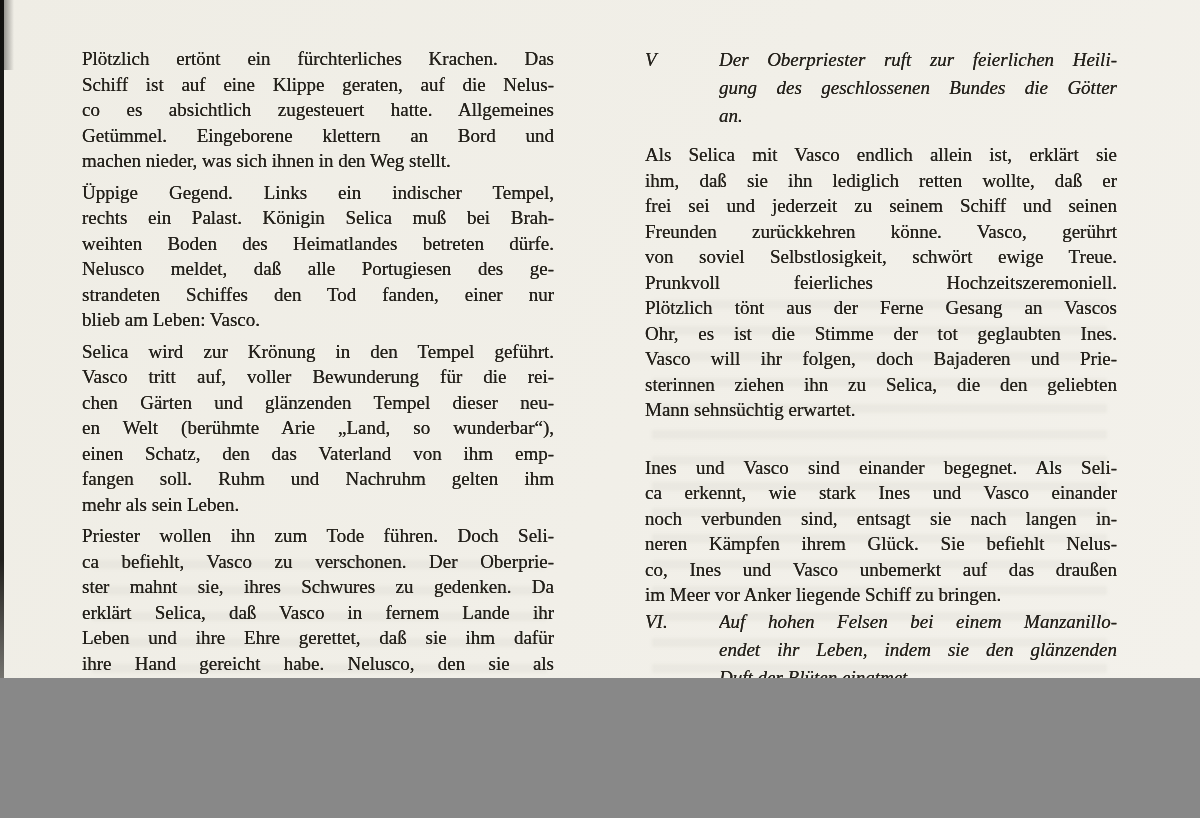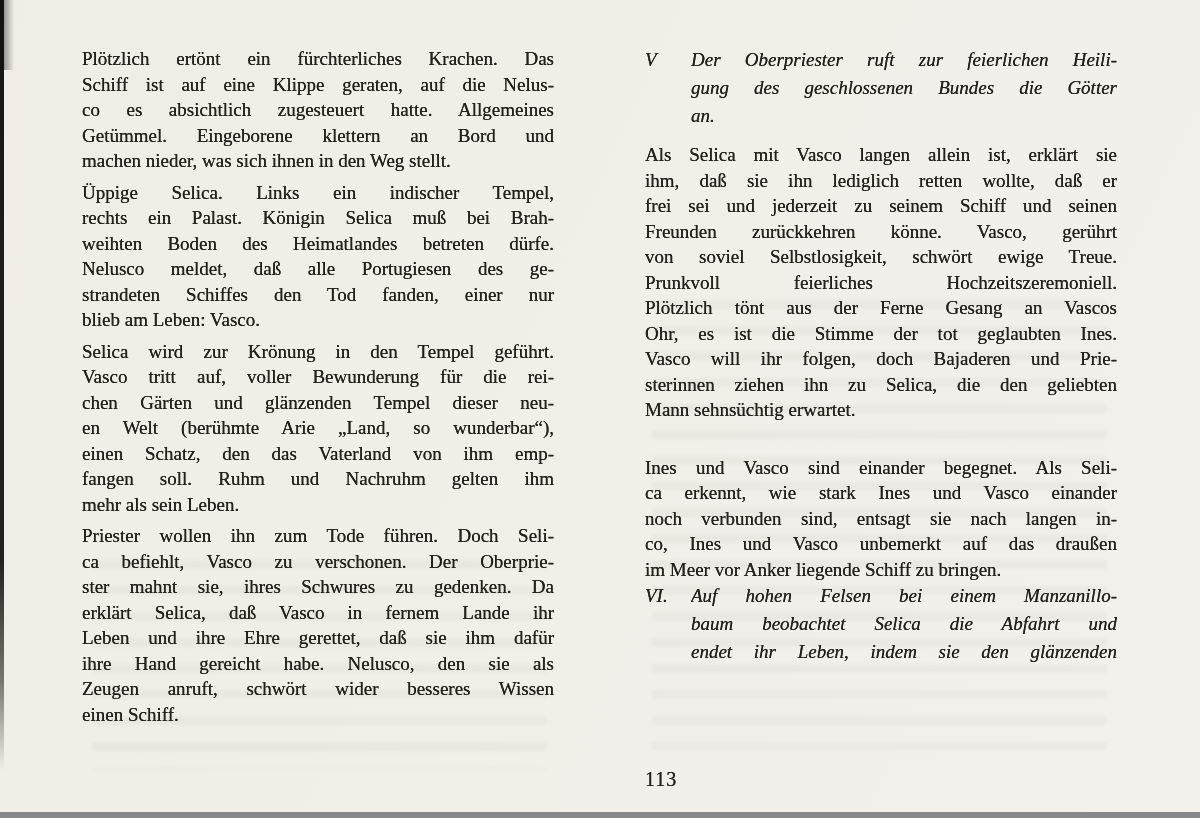--- a/index.html
+++ b/index.html
@@ -3,21 +3,21 @@
 <meta charset="utf-8">
 <style>
   html, body {
     margin: 0;
     padding: 0;
     background: #888;
   }
   .page {
     position: relative;
     width: 1200px;
-    height: 812px;
+    height: 678px;
     background: linear-gradient(115deg, #efede5 0%, #f1efe8 55%, #f3f1eb 100%);
     overflow: hidden;
     font-family: "Liberation Serif", "DejaVu Serif", serif;
     color: #24211b;
   }
   
   .edge-shadow {
     position: absolute;
     left: 0; top: 0;
     width: 16px; height: 818px;
@@ -69,21 +69,21 @@
 
   .heading {
     display: flex;
     font-style: italic;
   }
   .heading .heading-num {
     flex: 0 0 46px;
     line-height: 28px;
   }
   .heading .heading-lines { flex: 1 1 auto; }
-  .heading .line { height: 28px; line-height: 28px; }
+  .heading .line { height: 28px; line-height: 28px; margin-left: 28px; }
 
   .page-number {
     position: absolute;
     left: 645px;
     top: 768px;
     width: 473px;
     font-size: 20px;
     letter-spacing: 1px;
     text-shadow: 0 0 0.4px currentColor;
   }
@@ -98,21 +98,21 @@
 
   <div class="col col-left" id="col-left">
       <div class="para block block-0">
         <div class="line">Plötzlich ertönt ein fürchterliches Krachen. Das</div>
         <div class="line">Schiff ist auf eine Klippe geraten, auf die Nelus-</div>
         <div class="line">co es absichtlich zugesteuert hatte. Allgemeines</div>
         <div class="line">Getümmel. Eingeborene klettern an Bord und</div>
         <div class="line last">machen nieder, was sich ihnen in den Weg stellt.</div>
       </div>
       <div class="para block block-1">
-        <div class="line">Üppige Selica. Links ein indischer Tempel,</div>
+        <div class="line">Üppige Gegend. Links ein indischer Tempel,</div>
         <div class="line">rechts ein Palast. Königin Selica muß bei Brah-</div>
         <div class="line">weihten Boden des Heimatlandes betreten dürfe.</div>
         <div class="line">Nelusco meldet, daß alle Portugiesen des ge-</div>
         <div class="line">strandeten Schiffes den Tod fanden, einer nur</div>
         <div class="line last">blieb am Leben: Vasco.</div>
       </div>
       <div class="para block block-2">
         <div class="line">Selica wird zur Krönung in den Tempel geführt.</div>
         <div class="line">Vasco tritt auf, voller Bewunderung für die rei-</div>
         <div class="line">chen Gärten und glänzenden Tempel dieser neu-</div>
@@ -135,43 +135,44 @@
   <div class="col col-right" id="col-right">
       <div class="heading block block-0">
         <span class="heading-num">V</span>
         <div class="heading-lines">
           <div class="line">Der Oberpriester ruft zur feierlichen Heili-</div>
           <div class="line">gung des geschlossenen Bundes die Götter</div>
           <div class="line last">an.</div>
         </div>
       </div>
       <div class="para block block-1">
-        <div class="line">Als Selica mit Vasco langen allein ist, erklärt sie</div>
+        <div class="line">Als Selica mit Vasco endlich allein ist, erklärt sie</div>
         <div class="line">ihm, daß sie ihn lediglich retten wollte, daß er</div>
         <div class="line">frei sei und jederzeit zu seinem Schiff und seinen</div>
         <div class="line">Freunden zurückkehren könne. Vasco, gerührt</div>
         <div class="line">von soviel Selbstlosigkeit, schwört ewige Treue.</div>
         <div class="line">Prunkvoll feierliches Hochzeitszeremoniell.</div>
         <div class="line">Plötzlich tönt aus der Ferne Gesang an Vascos</div>
         <div class="line">Ohr, es ist die Stimme der tot geglaubten Ines.</div>
         <div class="line">Vasco will ihr folgen, doch Bajaderen und Prie-</div>
         <div class="line">sterinnen ziehen ihn zu Selica, die den geliebten</div>
         <div class="line last">Mann sehnsüchtig erwartet.</div>
       </div>
       <div class="para block block-2">
         <div class="line">Ines und Vasco sind einander begegnet. Als Seli-</div>
         <div class="line">ca erkennt, wie stark Ines und Vasco einander</div>
         <div class="line">noch verbunden sind, entsagt sie nach langen in-</div>
+        <div class="line">neren Kämpfen ihrem Glück. Sie befiehlt Nelus-</div>
         <div class="line">co, Ines und Vasco unbemerkt auf das draußen</div>
         <div class="line last">im Meer vor Anker liegende Schiff zu bringen.</div>
       </div>
       <div class="heading block block-3">
         <span class="heading-num">VI.</span>
         <div class="heading-lines">
           <div class="line">Auf hohen Felsen bei einem Manzanillo-</div>
-          <div class="line">baum beobachtet Selica die Abfahrt und</div>
           <div class="line">endet ihr Leben, indem sie den glänzenden</div>
+          <div class="line last">Duft der Blüten einatmet.</div>
         </div>
       </div>
     </div>
 
   <div class="page-number">113</div>
 </div>
 
 </body></html>

